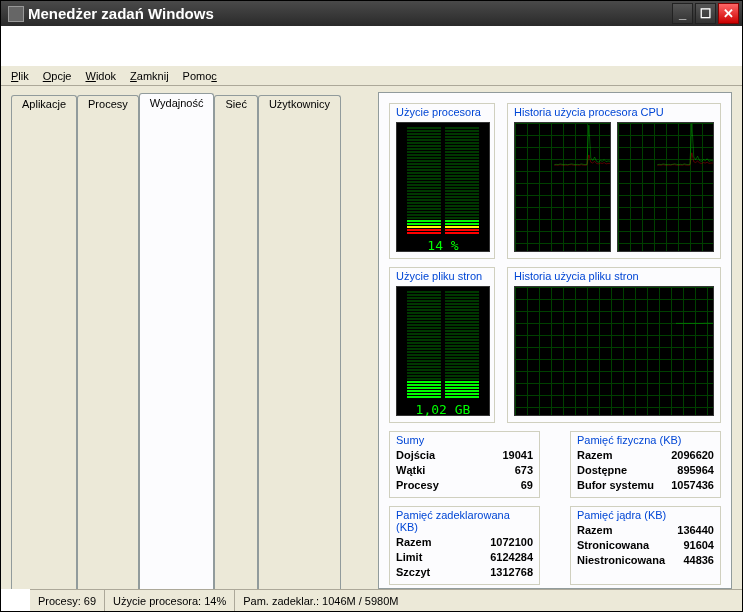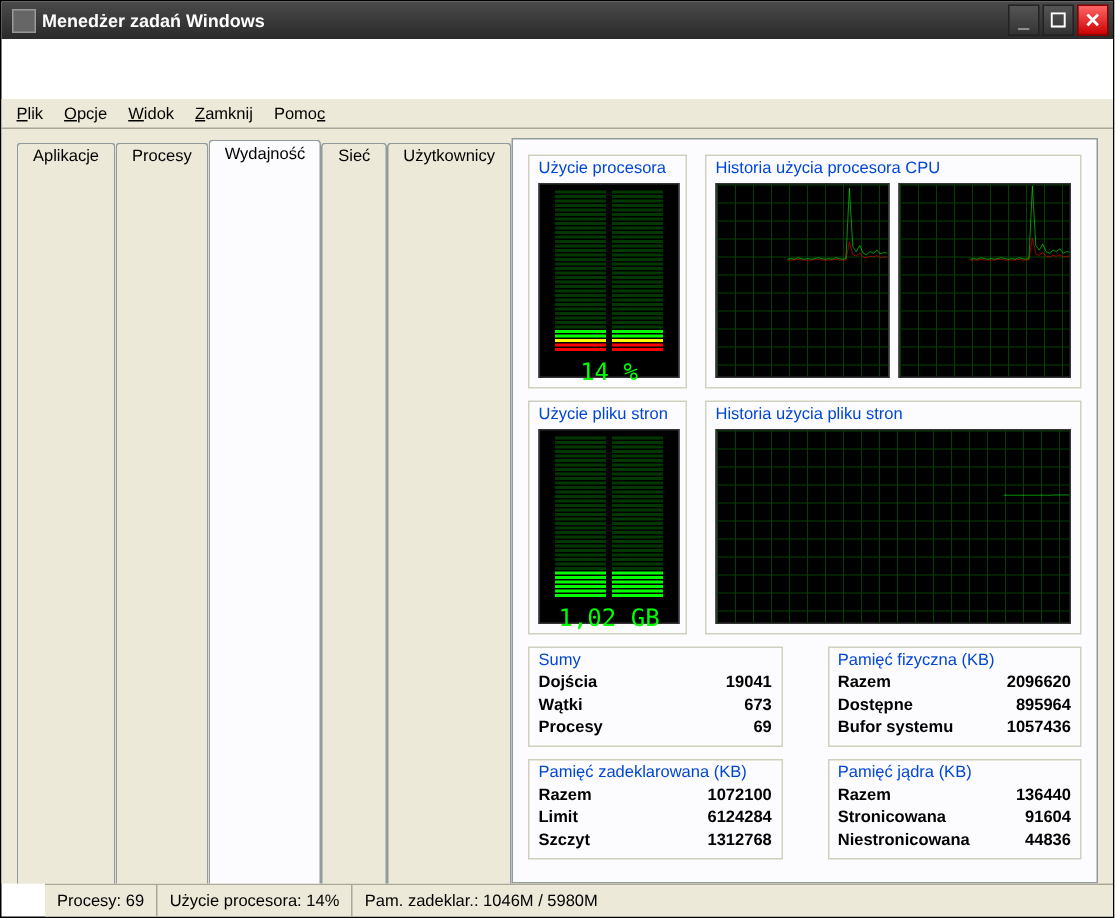--- a/index.html
+++ b/index.html
@@ -1,46 +1,46 @@
 <!DOCTYPE html>
 <html><head>
 <meta charset="utf-8">
 <style>
 * { box-sizing: border-box; margin: 0; padding: 0; }
 body { font-family: Tahoma, Arial, sans-serif; font-size: 11px; background: #fff; }
 .window { width: 743px; height: 612px; border: 1px solid #000; display: flex; flex-direction: column; }
 .titlebar { background: linear-gradient(#4a4a4a, #2a2a2a); color: #fff; height: 25px; display: flex; align-items: center; padding: 0 3px; }
 .titlebar-icon { width: 16px; height: 16px; margin: 0 4px; background: #666; border: 1px solid #999; }
-.titlebar-text { font-weight: bold; flex: 1; font-size: 12px; }
+.titlebar-text { font-weight: bold; flex: 1; font-size: 15px; }
 .titlebar-buttons { display: flex; gap: 2px; }
 .tbtn { width: 21px; height: 21px; display: flex; align-items: center; justify-content: center; font-family: Arial; font-weight: bold; font-size: 13px; cursor: pointer; }
 .tbtn.min, .tbtn.max { background: linear-gradient(#555,#333); color: #fff; border: 1px solid #222; }
 .tbtn.close { background: linear-gradient(#f66,#c00); color: #fff; border: 1px solid #800; }
 .menubar { background: #ece9d8; border-bottom: 1px solid #aca899; height: 20px; display: flex; align-items: center; padding: 0 4px; gap: 2px; margin-top: 40px; }
 .menu-item { padding: 2px 6px; cursor: pointer; }
 .menu-item u { text-decoration: underline; }
 .content { flex: 1; background: #ece9d8; padding: 6px 10px 0 10px; display: flex; flex-direction: row; overflow: hidden; }
 .tabs { display: flex; position: relative; top: 1px; z-index: 2; }
 .tab { padding: 3px 10px; background: #ece9d8; border: 1px solid #919b9c; border-bottom: none; border-radius: 3px 3px 0 0; margin-right: 0px; cursor: pointer; position: relative; }
 .tab.active { background: #fcfcfe; border-bottom: 1px solid #fcfcfe; }
 .tab:not(.active) { top: 2px; padding-top: 2px; padding-bottom: 2px; }
-.tab-panel { flex: 1; border: 1px solid #919b9c; background: #fcfcfe; padding: 10px; display: flex; flex-direction: column; gap: 8px; overflow: hidden; }
+.tab-panel { flex: 1; border: 1px solid #919b9c; background: #fcfcfe; padding: 10px; display: flex; flex-direction: column; gap: 8px; overflow: hidden; margin-left: 37px; }
 .row { display: flex; gap: 12px; }
 .group { border: 1px solid #d0d0bf; }
 .group-title { color: #0046d5; padding: 2px 6px 4px 6px; font-size: 11px; }
 .gauge-box { width: 106px; }
 .gauge-body { padding: 0 6px 6px 6px; }
 .gauge { width: 94px; height: 130px; background: #000; border: 1px solid #333; display: flex; flex-direction: column; position: relative; }
 .gauge-bars { flex: 1; display: flex; gap: 4px; padding: 4px 10px; }
 .barcol { flex: 1; display: flex; flex-direction: column-reverse; gap: 1px; }
 .seg { height: 2px; background: #003800; }
 .seg.on { background: #0f0; }
 .seg.red { background: #f00; }
 .seg.yel { background: #ff0; }
-.gauge-label { color: #0f0; text-align: center; font-size: 16px; padding-bottom: 3px; font-family: "Lucida Console", monospace; }
+.gauge-label { color: #0f0; text-align: center; font-size: 13px; padding-bottom: 3px; font-family: "Lucida Console", monospace; }
 .history-box { flex: 1; }
 .history-body { padding: 0 6px 6px 6px; }
 .graph { height: 130px; background: #000; border: 1px solid #333; position: relative; }
 .graph-split { display: flex; gap: 6px; }
 .graph-split .graph { flex: 1; }
 .grid { position: absolute; inset: 0; background-image: linear-gradient(#004000 1px, transparent 1px), linear-gradient(90deg, #004000 1px, transparent 1px); background-size: 12px 12px; }
 .trace { position: absolute; inset: 0; }
 .stats-row { display: flex; gap: 30px; }
 .stat-group { border: 1px solid #d0d0bf; padding: 0; width: 200px; }
 .stat-title { color: #0046d5; padding: 2px 6px 2px 6px; }

